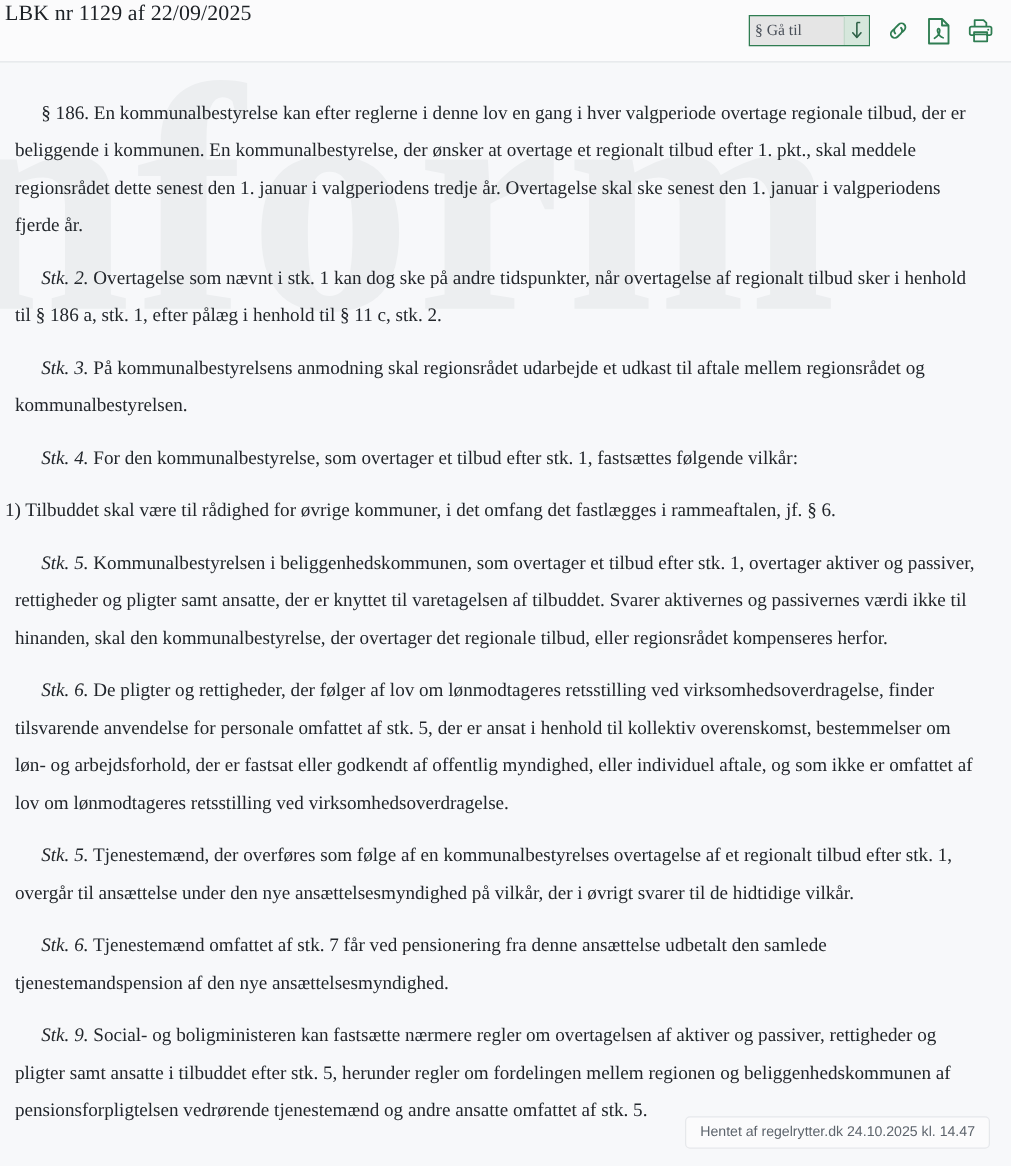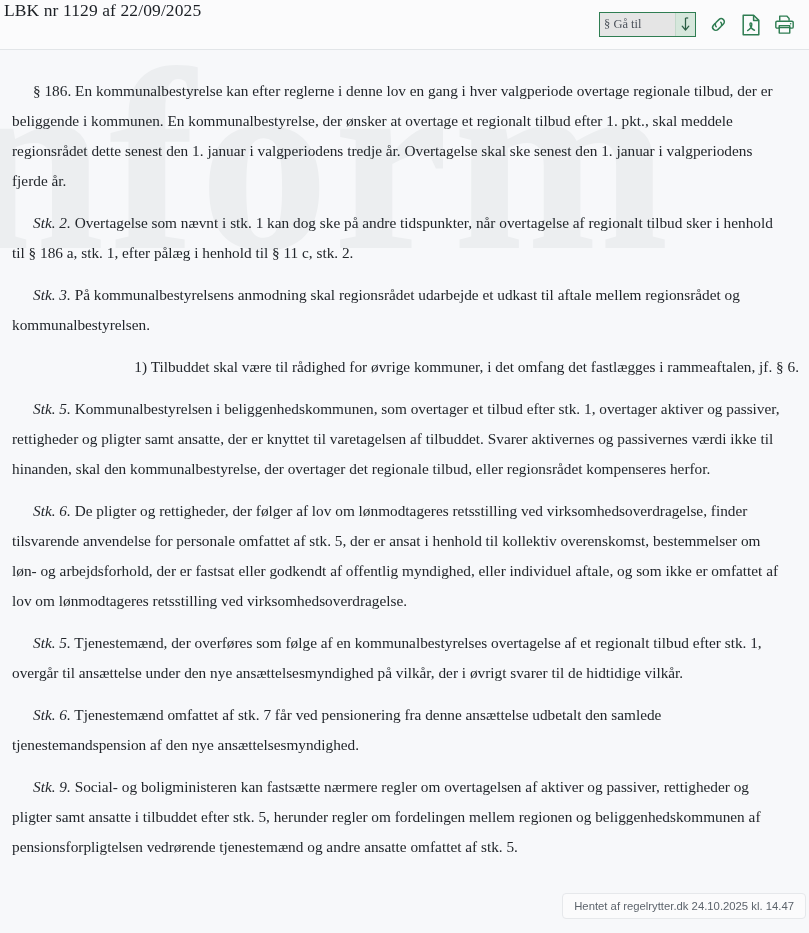--- a/index.html
+++ b/index.html
@@ -122,29 +122,28 @@
     text-indent: 21px;
     text-align: left;
     padding-right: 4px;
   }
   .list-item {
     margin: 0;
     text-indent: 0;
     padding-left: 24px;
     text-indent: -20px;
     padding-right: 4px;
-    text-align: right;
   }
   em.stk {
   }
 
   
   .footer-badge {
     position: absolute;
-    right: 3px;
+    right: 17px;
     bottom: 14px;
     background: #fbfbfc;
     border: 1px solid #e6e8eb;
     border-radius: 4px;
     padding: 6px 11px;
     font-family: "Liberation Sans", "DejaVu Sans", sans-serif;
     font-size: 11.3px;
     color: #5d646c;
     z-index: 6;
     white-space: nowrap;
@@ -209,20 +208,21 @@
 
   </div>
 </div>
 
 <div class="watermark">nform</div>
 
 <div class="doc-body" id="doc-body">
     <p class="para"><span>§ 186.</span><span> En kommunalbestyrelse kan efter reglerne i denne lov en gang i hver valgperiode overtage regionale tilbud, der er beliggende i kommunen. En kommunalbestyrelse, der ønsker at overtage et regionalt tilbud efter 1. pkt., skal meddele regionsrådet dette senest den 1. januar i valgperiodens tredje år. Overtagelse skal ske senest den 1. januar i valgperiodens fjerde år.</span></p>
     <p class="para"><em class="stk">Stk. 2.</em><span> Overtagelse som nævnt i stk. 1 kan dog ske på andre tidspunkter, når overtagelse af regionalt tilbud sker i henhold til § 186 a, stk. 1, efter pålæg i henhold til § 11 c, stk. 2.</span></p>
     <p class="para"><em class="stk">Stk. 3.</em><span> På kommunalbestyrelsens anmodning skal regionsrådet udarbejde et udkast til aftale mellem regionsrådet og kommunalbestyrelsen.</span></p>
+    <p class="para"><em class="stk">Stk. 4.</em><span> For den kommunalbestyrelse, som overtager et tilbud efter stk. 1, fastsættes følgende vilkår:</span></p>
     <p class="list-item"><span>1)</span><span> Tilbuddet skal være til rådighed for øvrige kommuner, i det omfang det fastlægges i rammeaftalen, jf. § 6.</span></p>
     <p class="para"><em class="stk">Stk. 5.</em><span> Kommunalbestyrelsen i beliggenhedskommunen, som overtager et tilbud efter stk. 1, overtager aktiver og passiver, rettigheder og pligter samt ansatte, der er knyttet til varetagelsen af tilbuddet. Svarer aktivernes og passivernes værdi ikke til hinanden, skal den kommunalbestyrelse, der overtager det regionale tilbud, eller regionsrådet kompenseres herfor.</span></p>
     <p class="para"><em class="stk">Stk. 6.</em><span> De pligter og rettigheder, der følger af lov om lønmodtageres retsstilling ved virksomhedsoverdragelse, finder tilsvarende anvendelse for personale omfattet af stk. 5, der er ansat i henhold til kollektiv overenskomst, bestemmelser om løn- og arbejdsforhold, der er fastsat eller godkendt af offentlig myndighed, eller individuel aftale, og som ikke er omfattet af lov om lønmodtageres retsstilling ved virksomhedsoverdragelse.</span></p>
     <p class="para"><em class="stk">Stk. 5.</em><span> Tjenestemænd, der overføres som følge af en kommunalbestyrelses overtagelse af et regionalt tilbud efter stk. 1, overgår til ansættelse under den nye ansættelsesmyndighed på vilkår, der i øvrigt svarer til de hidtidige vilkår.</span></p>
     <p class="para"><em class="stk">Stk. 6.</em><span> Tjenestemænd omfattet af stk. 7 får ved pensionering fra denne ansættelse udbetalt den samlede tjenestemandspension af den nye ansættelsesmyndighed.</span></p>
     <p class="para"><em class="stk">Stk. 9.</em><span> Social- og boligministeren kan fastsætte nærmere regler om overtagelsen af aktiver og passiver, rettigheder og pligter samt ansatte i tilbuddet efter stk. 5, herunder regler om fordelingen mellem regionen og beliggenhedskommunen af pensionsforpligtelsen vedrørende tjenestemænd og andre ansatte omfattet af stk. 5.</span></p>
   </div>
 
 <div class="footer-badge">Hentet af regelrytter.dk 24.10.2025 kl. 14.47</div>
 

